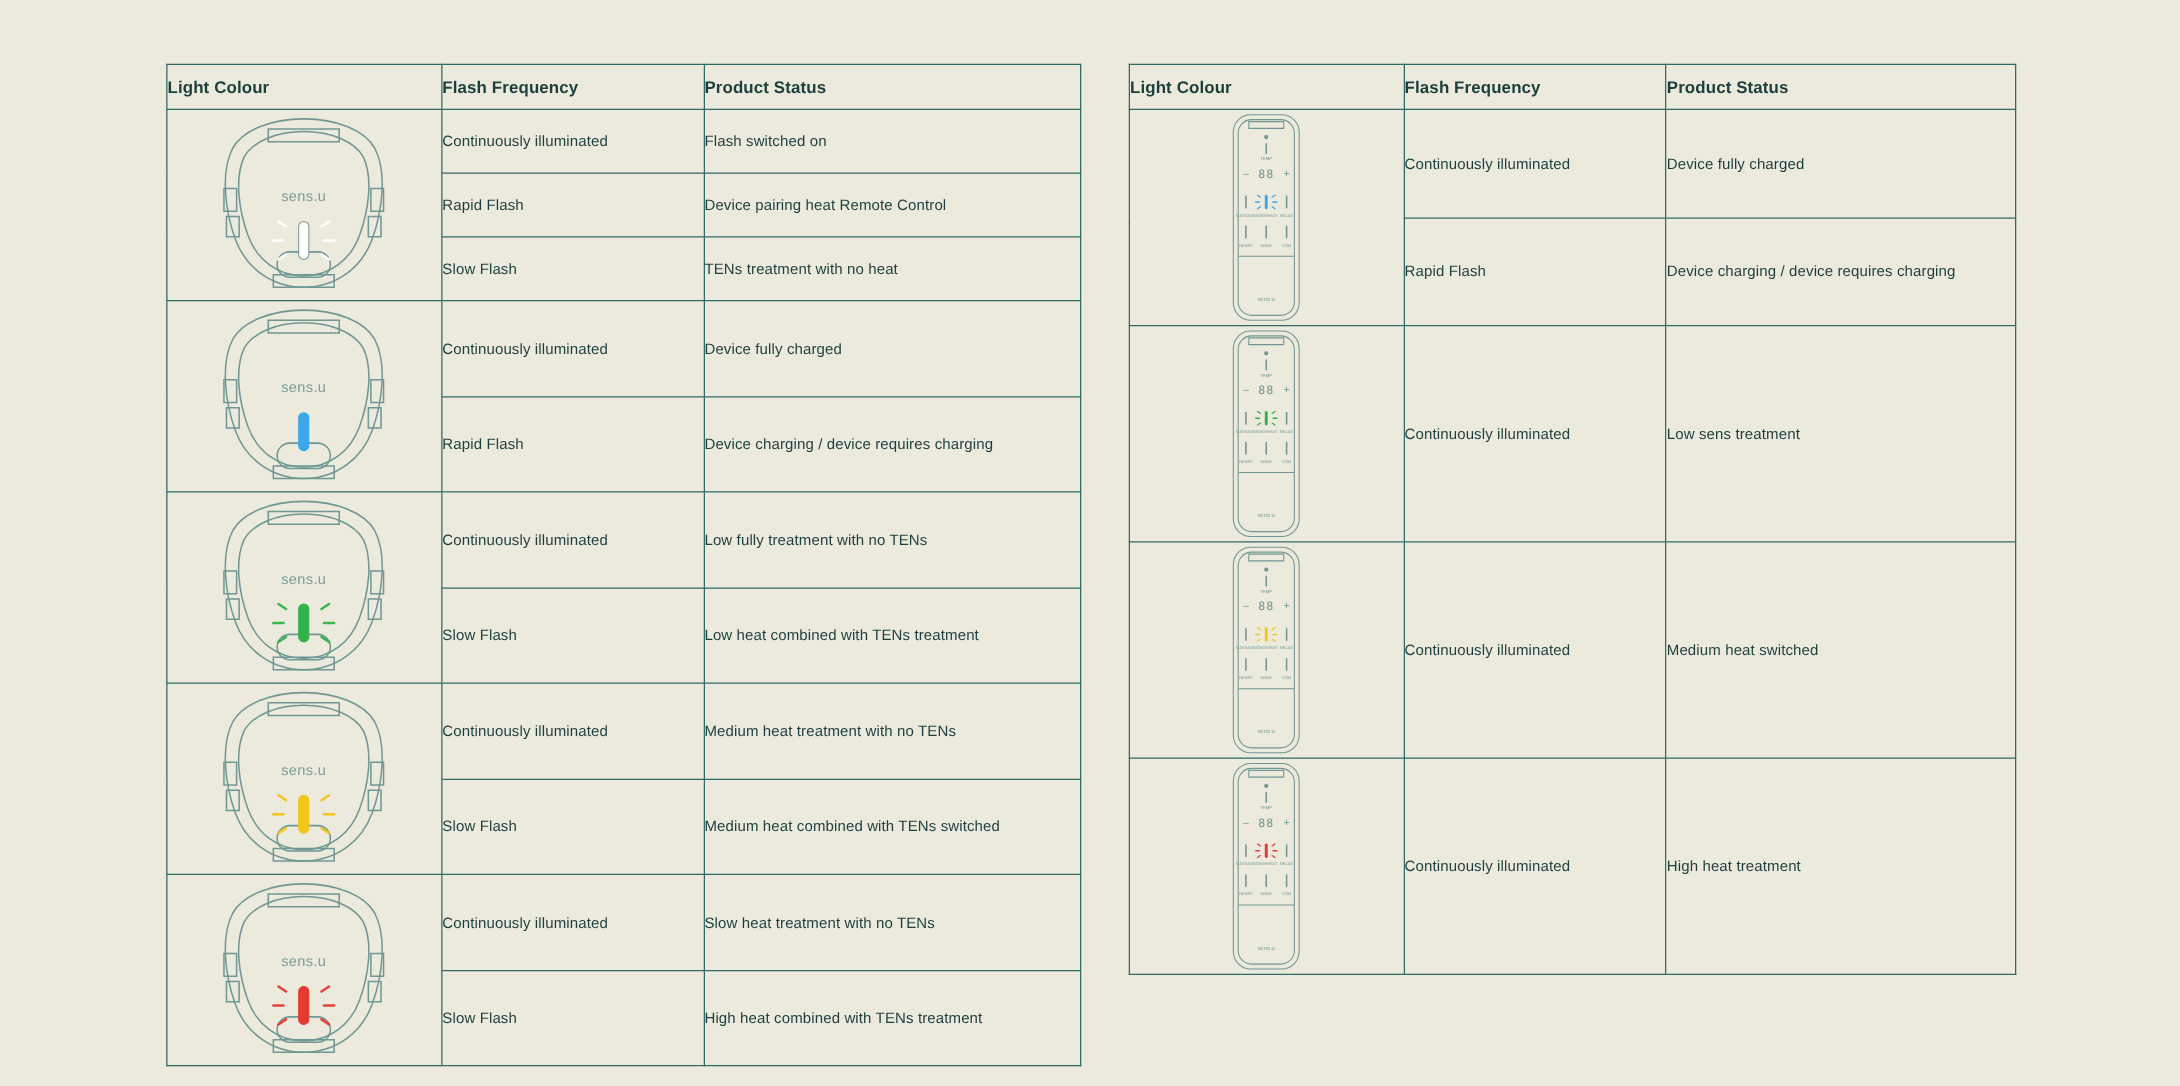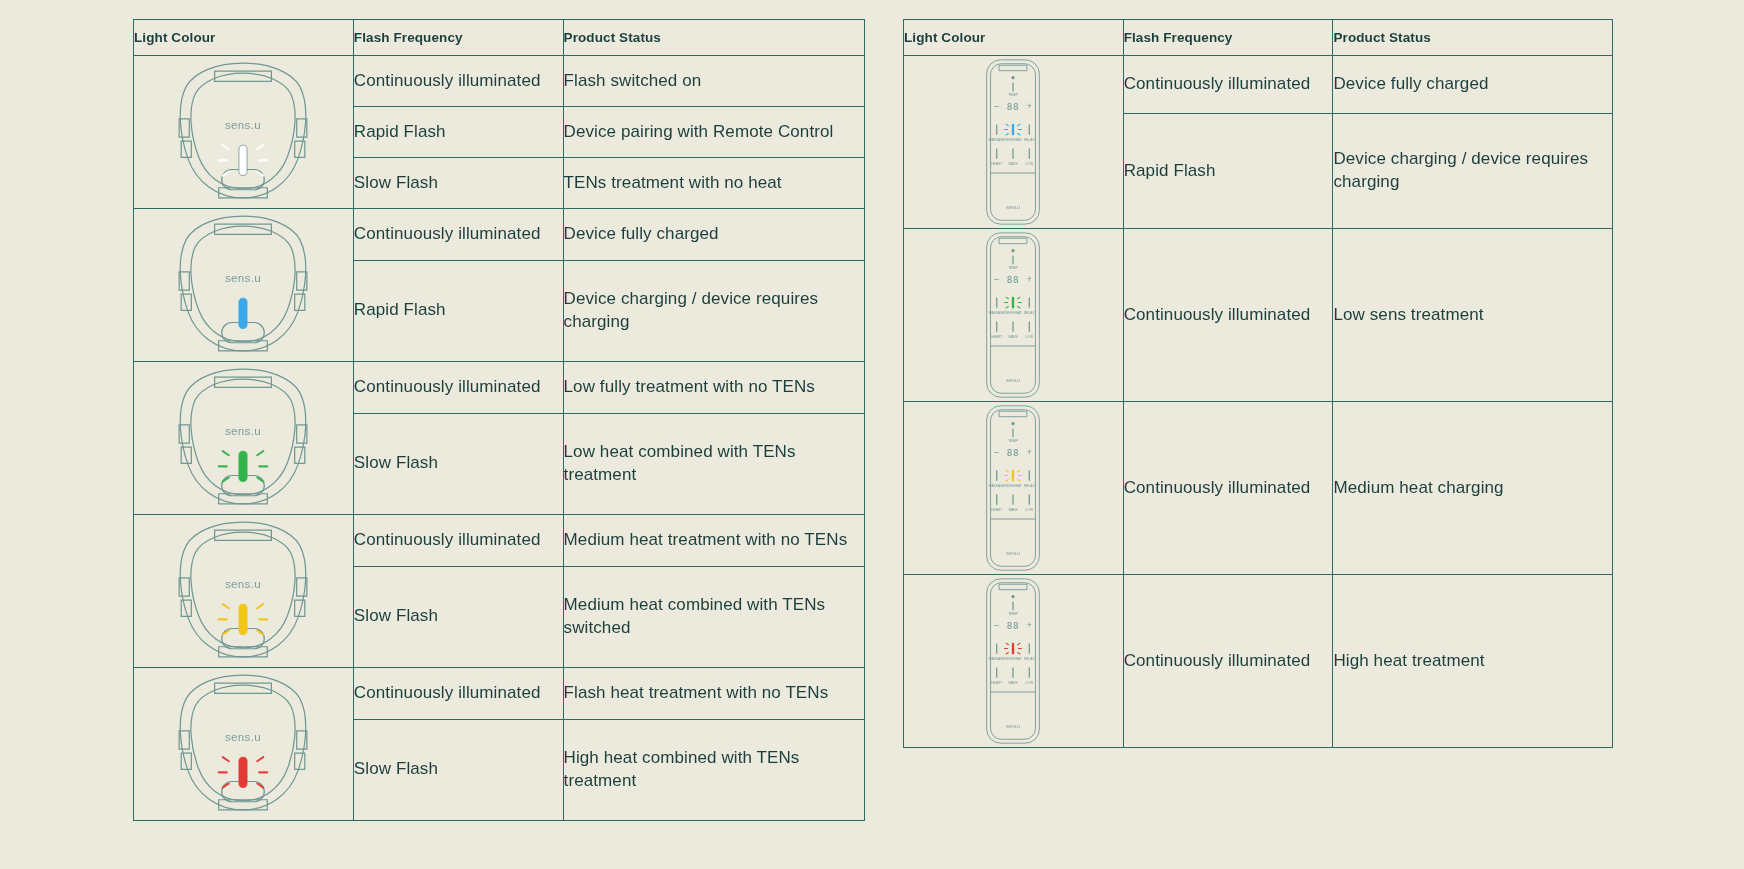--- a/index.html
+++ b/index.html
@@ -16,38 +16,39 @@
     background: #ece9dd;
   }
   .table-wrap { position: absolute; }
   #left-table-wrap  { left: 133px; top: 19px;  width: 732px; }
   #right-table-wrap { left: 903px; top: 19px;  width: 710px; }
 
   table.spec {
     border-collapse: collapse;
     width: 100%;
     background: #ece9dd;
+    margin-top: 32px;
   }
   table.spec td, table.spec th {
     border: 1px solid #2e6a66;
     padding: 0;
     vertical-align: middle;
     background: #ece9dd;
   }
   th.hdr {
     text-align: left;
     font-weight: 600;
     font-size: 13.5px;
     color: #1c3f3d;
     padding: 12px 10px 12px 11px;
     height: 36px;
     letter-spacing: .1px;
   }
   td.txt {
-    font-size: 17px;
+    font-size: 12px;
     color: #1c3f3d;
     padding: 10px 12px 10px 11px;
     letter-spacing: .1px;
     line-height: 1.35;
   }
   td.devcell {
     text-align: center;
     padding: 6px 0;
   }
   
@@ -119,21 +120,21 @@
       <line x1="94" y1="114" x2="100" y2="118"></line>
     </g>
     <rect x="76" y="88" width="8" height="30" rx="4" fill="#ffffff" stroke="#6f9793" stroke-width="0.8"></rect>
   </svg>
             </td>
             <td class="txt">Continuously illuminated</td>
             <td class="txt">Flash switched on</td>
           </tr>
           <tr>
             <td class="txt">Rapid Flash</td>
-            <td class="txt">Device pairing with Remote Control</td>
+            <td class="txt">Device pairing heat Remote Control</td>
           </tr>
           <tr>
             <td class="txt">Slow Flash</td>
             <td class="txt">TENs treatment with no heat</td>
           </tr>
           <tr>
             <td class="devcell" rowspan="2">
   <svg class="dev-svg" width="168" height="152" viewBox="0 0 160 150">
     <g fill="none" stroke="#6f9793" stroke-width="1.2">
 
@@ -291,21 +292,21 @@
       <line x1="64" y1="103" x2="56" y2="103"></line>
       <line x1="66" y1="114" x2="60" y2="118"></line>
       <line x1="94" y1="92" x2="100" y2="88"></line>
       <line x1="96" y1="103" x2="104" y2="103"></line>
       <line x1="94" y1="114" x2="100" y2="118"></line>
     </g>
     <rect x="76" y="88" width="8" height="30" rx="4" fill="#e23b34" stroke="#e23b34" stroke-width="0.8"></rect>
   </svg>
             </td>
             <td class="txt">Continuously illuminated</td>
-            <td class="txt">Flash heat treatment with no TENs</td>
+            <td class="txt">Slow heat treatment with no TENs</td>
           </tr>
           <tr>
             <td class="txt">Slow Flash</td>
             <td class="txt">High heat combined with TENs treatment</td>
           </tr>
         </tbody>
     </table>
   </div>
 
   <div class="table-wrap" id="right-table-wrap">
@@ -516,21 +517,21 @@
 
      <g>
        <line x1="61" y1="119" x2="61" y2="131" stroke="#6f9793" stroke-width="1.6" stroke-linecap="round"></line>
 
        <text x="61" y="140" text-anchor="middle" font-size="4.2" fill="#6f9793" font-family="Liberation Sans, sans-serif">LOW</text>
      </g>
     <text x="40" y="196" text-anchor="middle" font-size="6" fill="#7c9e99" font-family="Liberation Sans, sans-serif">sens.u</text>
   </svg>
             </td>
             <td class="txt">Continuously illuminated</td>
-            <td class="txt">Medium heat charging</td>
+            <td class="txt">Medium heat switched</td>
           </tr>
           <tr>
             <td class="devcell" rowspan="1">
   <svg class="rem-svg" width="62" height="172" viewBox="0 0 80 220">
     <g fill="none" stroke="#6f9793" stroke-width="1.1">
       <rect x="6" y="4" width="68" height="212" rx="18"></rect>
       <rect x="11" y="9" width="58" height="202" rx="14"></rect>
       <path d="M22 11 L58 11 L58 18 L22 18 Z"></path>
       <line x1="11" y1="150" x2="69" y2="150"></line>
       <circle cx="40" cy="27" r="1.6" fill="#6f9793"></circle>

